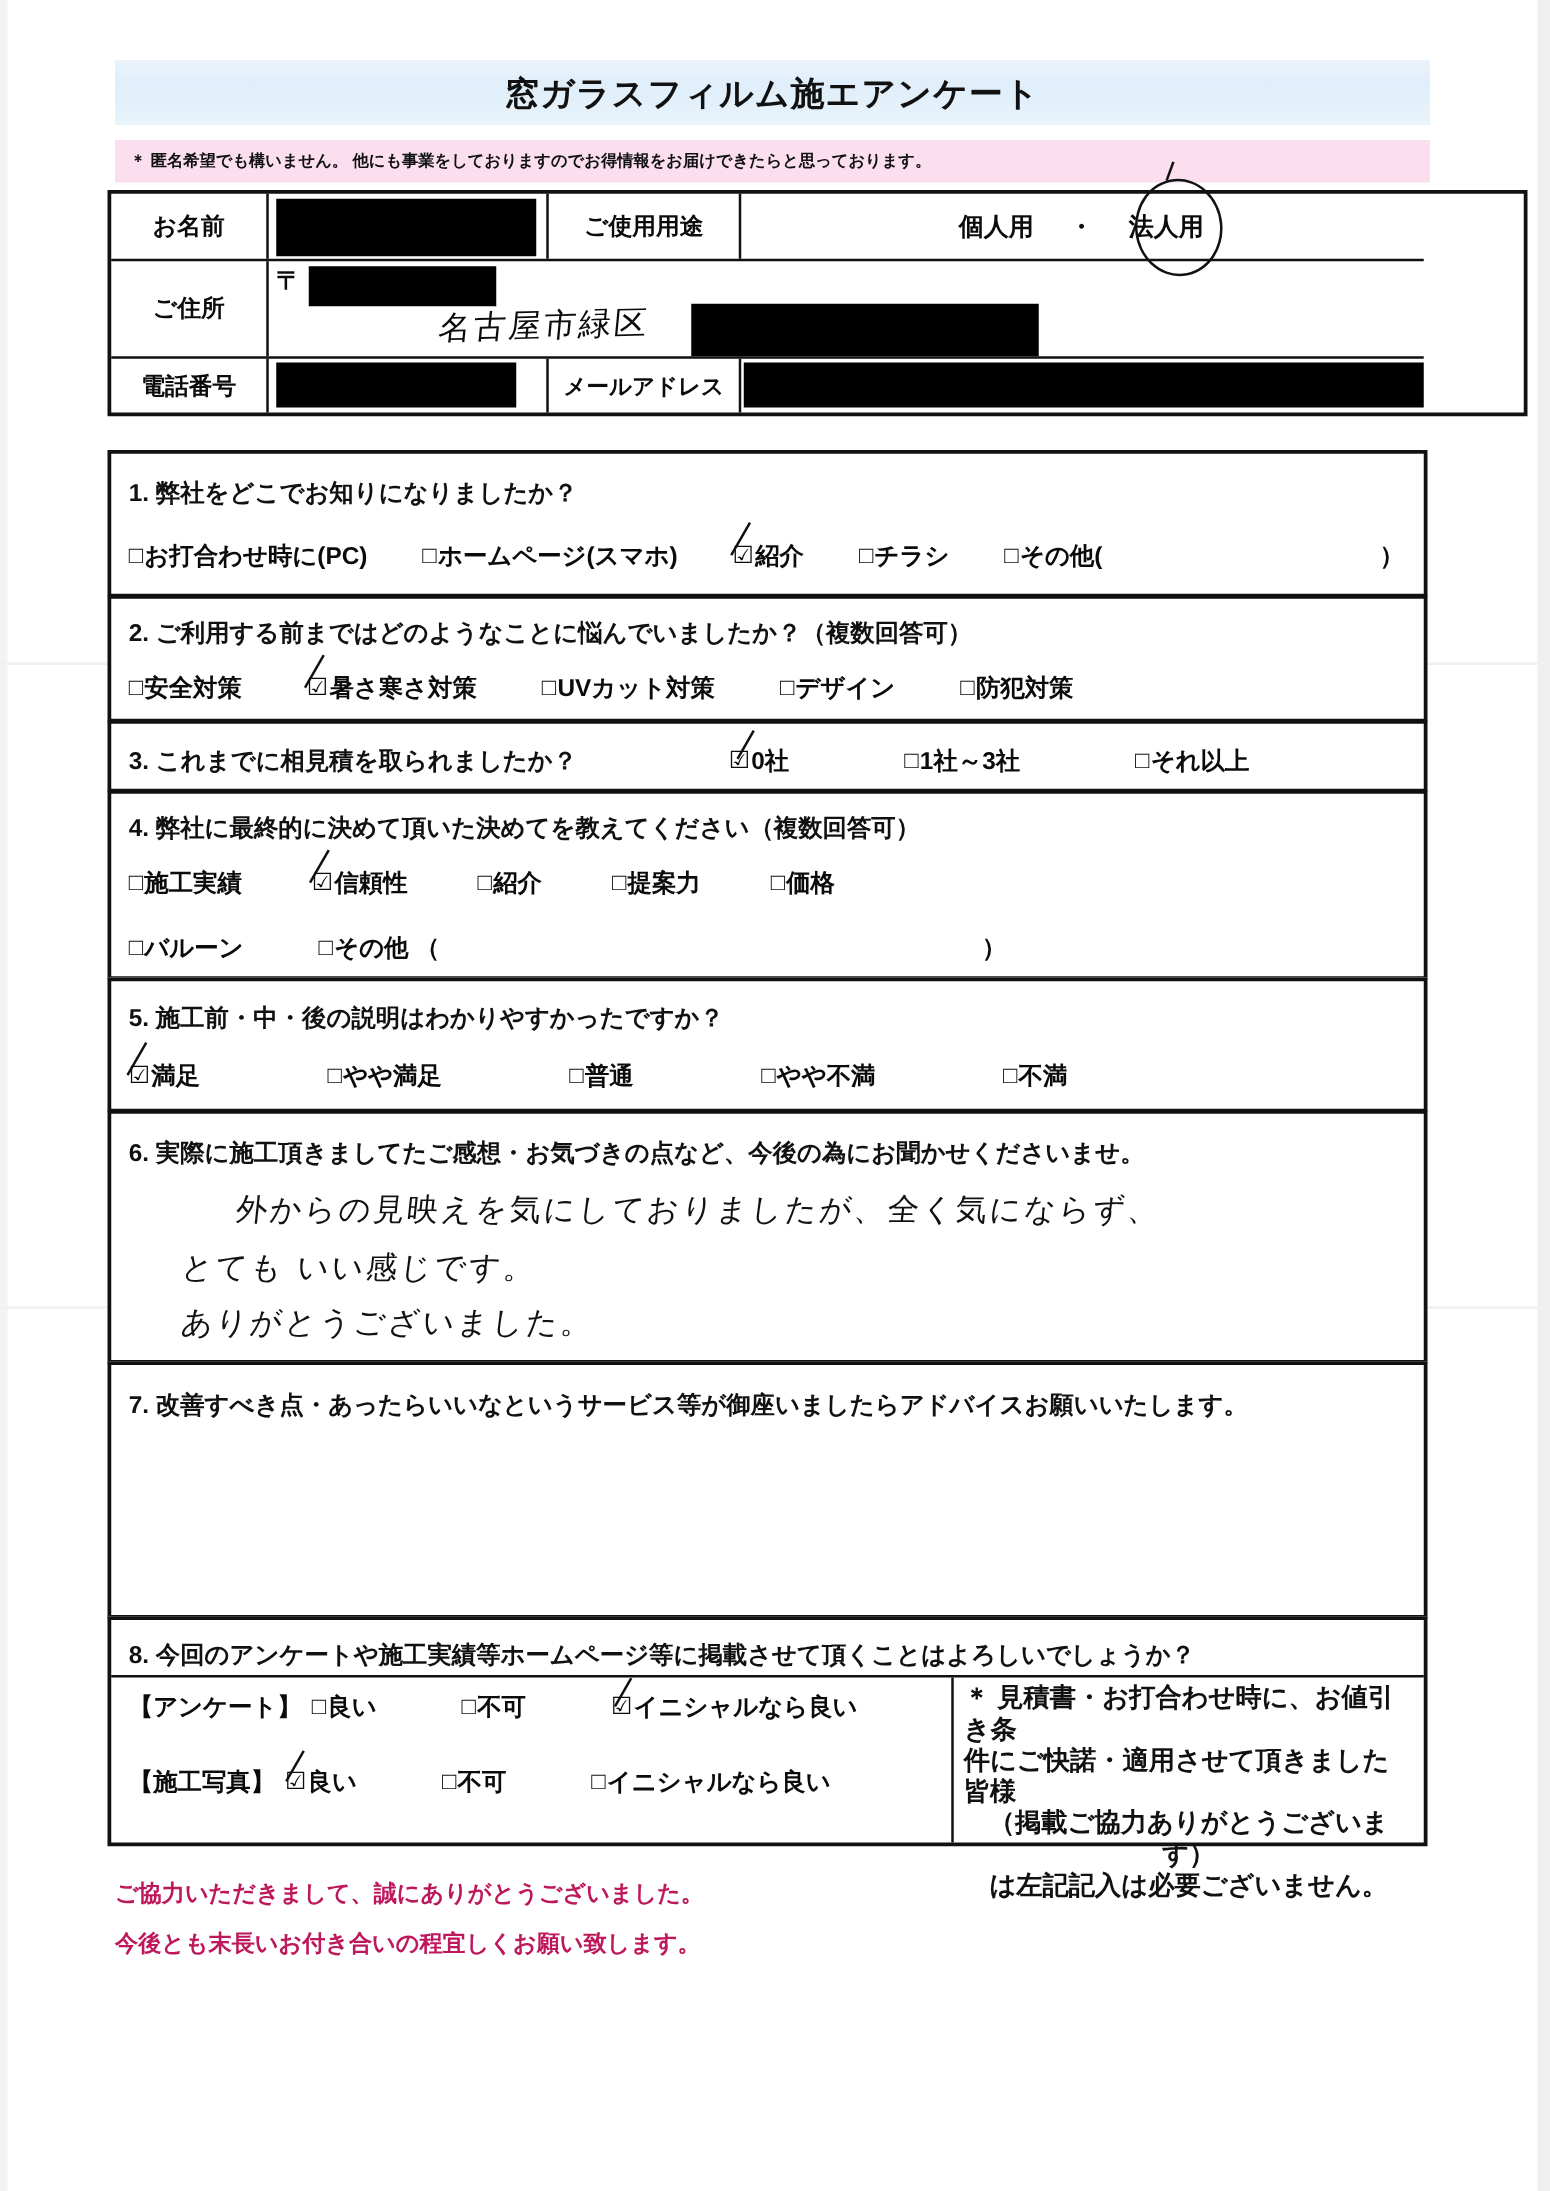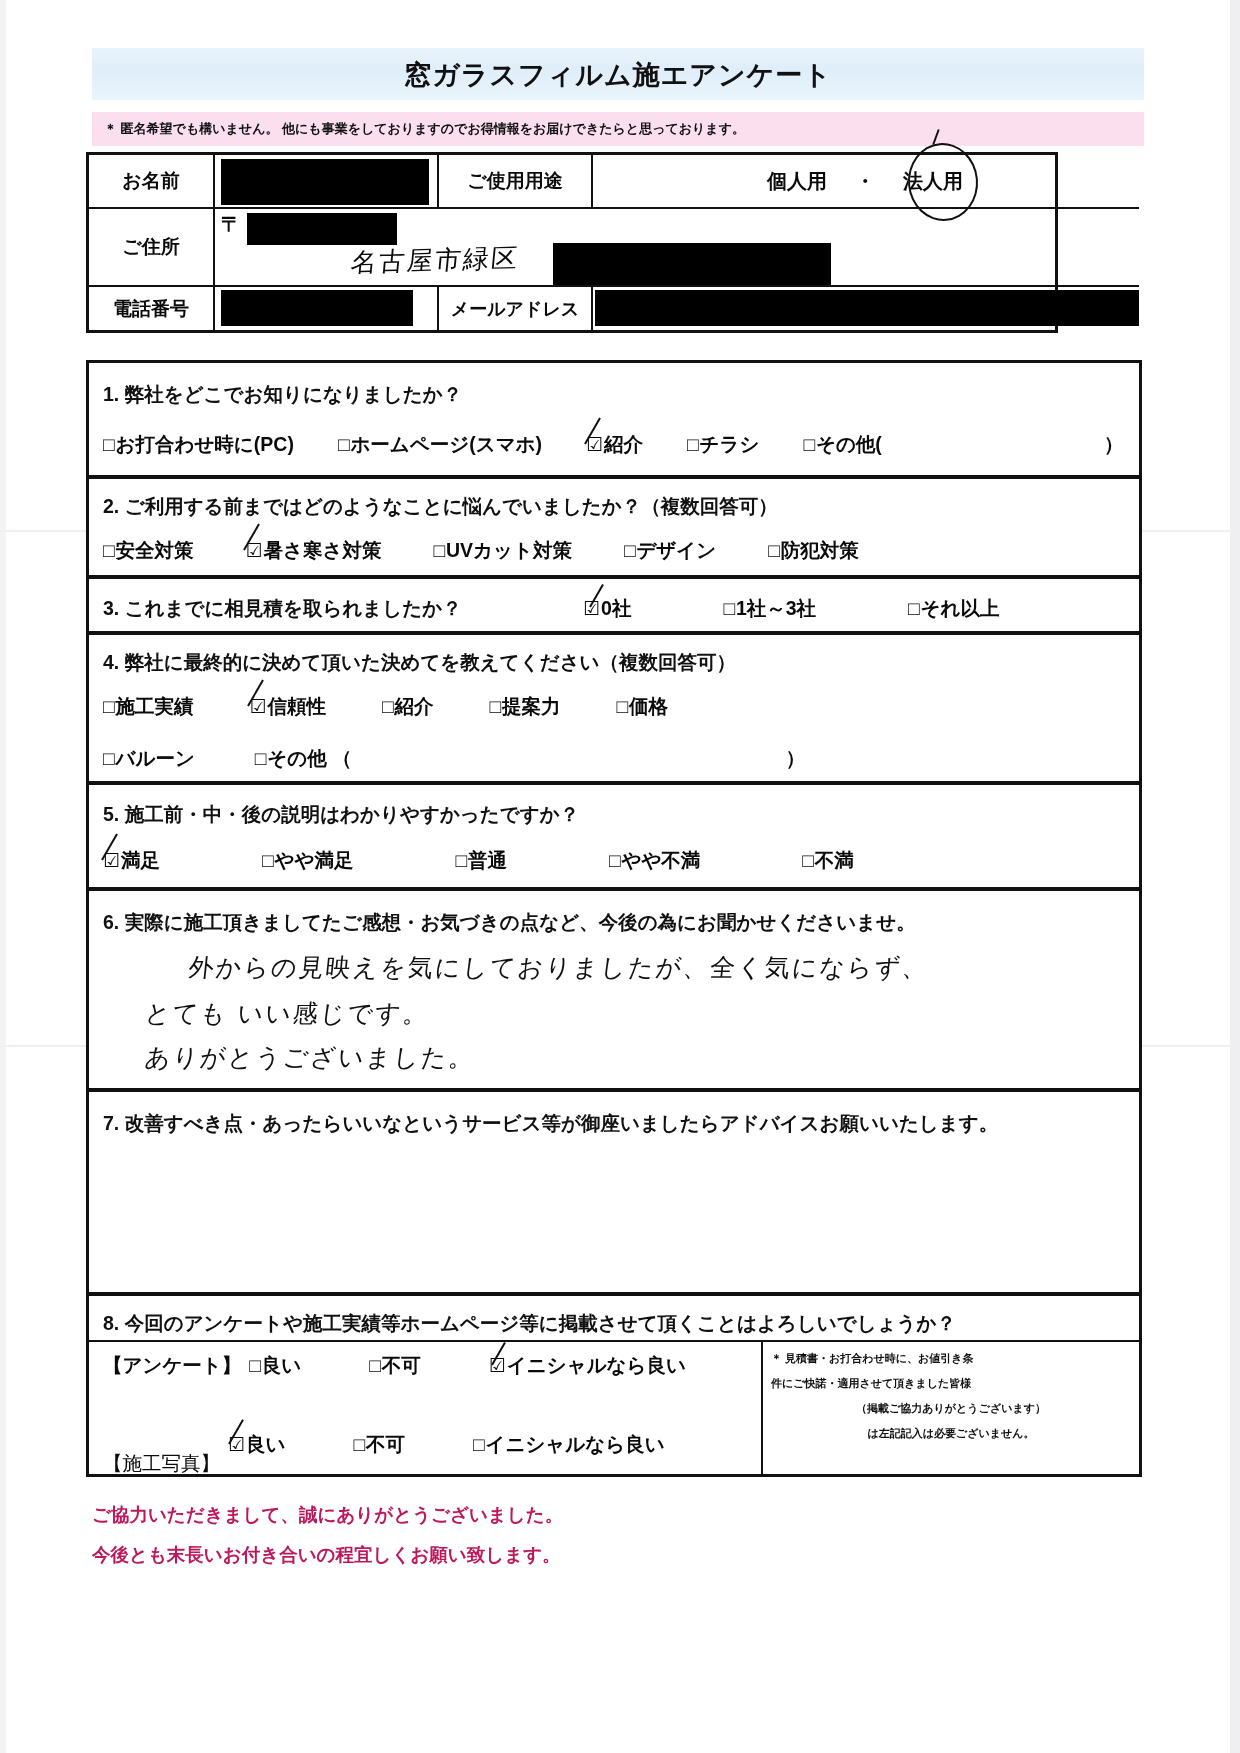--- a/index.html
+++ b/index.html
@@ -34,21 +34,21 @@
     position:absolute;left:92px;top:112px;width:1052px;height:34px;
     background:#fbdfee;
   }
   .pink-text{
     position:absolute;left:104px;top:114px;width:1040px;height:30px;
     font-size:13px;font-weight:700;line-height:30px;color:#111;
     white-space:nowrap;
   }
 
   
-  .ctable{position:absolute;left:86px;top:152px;width:972px;height:181px;
+  .ctable{position:absolute;left:86px;top:152px;width:1136px;height:181px;
           border:3px solid #111;box-sizing:border-box;}
   .crow{position:absolute;left:0;width:1050px;box-sizing:border-box;}
   .crow-1{top:0;height:54px;border-bottom:2px solid #111;}
   .crow-2{top:54px;height:78px;border-bottom:2px solid #111;}
   .crow-3{top:132px;height:43px;}
   .cell-label{
     position:absolute;top:0;height:100%;
     display:flex;align-items:center;justify-content:center;
     font-size:19px;font-weight:700;box-sizing:border-box;
   }
@@ -91,21 +91,21 @@
   .hw-line{
     position:absolute;font-family:"DejaVu Sans",sans-serif;
     font-size:25px;color:#111;letter-spacing:2px;
     transform:skewX(-6deg);
     white-space:nowrap;
   }
 
   
   .note8{
     position:absolute;border-left:2px solid #111;box-sizing:border-box;
-    font-size:11px;font-weight:700;line-height:25px;color:#111;
+    font-size:21px;font-weight:700;line-height:25px;color:#111;
     text-align:center;padding:4px 8px 0 8px;
   }
   .note8 .l1{text-align:left;}
 
   .footer-line{
     position:absolute;left:92px;font-size:18.5px;font-weight:700;color:#be185d;
     white-space:nowrap;
   }
 </style>
 </head>
@@ -363,21 +363,21 @@
         <span>不可</span>
       </span>
       <span class="opt">
         <span class="box-gl">☑</span>
         <span class="tick" style="left:2px;top:-13px;height:26px;"></span>
         <span>イニシャルなら良い</span>
       </span>
     </div>
 
     <div class="opts" style="top:116px;">
-      <span style="font-size:19.5px;font-weight:400;margin-right:8px;margin-top:38px;">【施工写真】</span>
+      <span style="font-size:19.5px;font-weight:700;margin-right:8px;">【施工写真】</span>
       <span class="opt" style="margin-right:68px;">
         <span class="box-gl">☑</span>
         <span class="tick" style="left:0px;top:-15px;height:28px;"></span>
         <span>良い</span>
       </span>
       <span class="opt" style="margin-right:68px;">
         <span class="box-gl">□</span>
         <span>不可</span>
       </span>
       <span class="opt">

